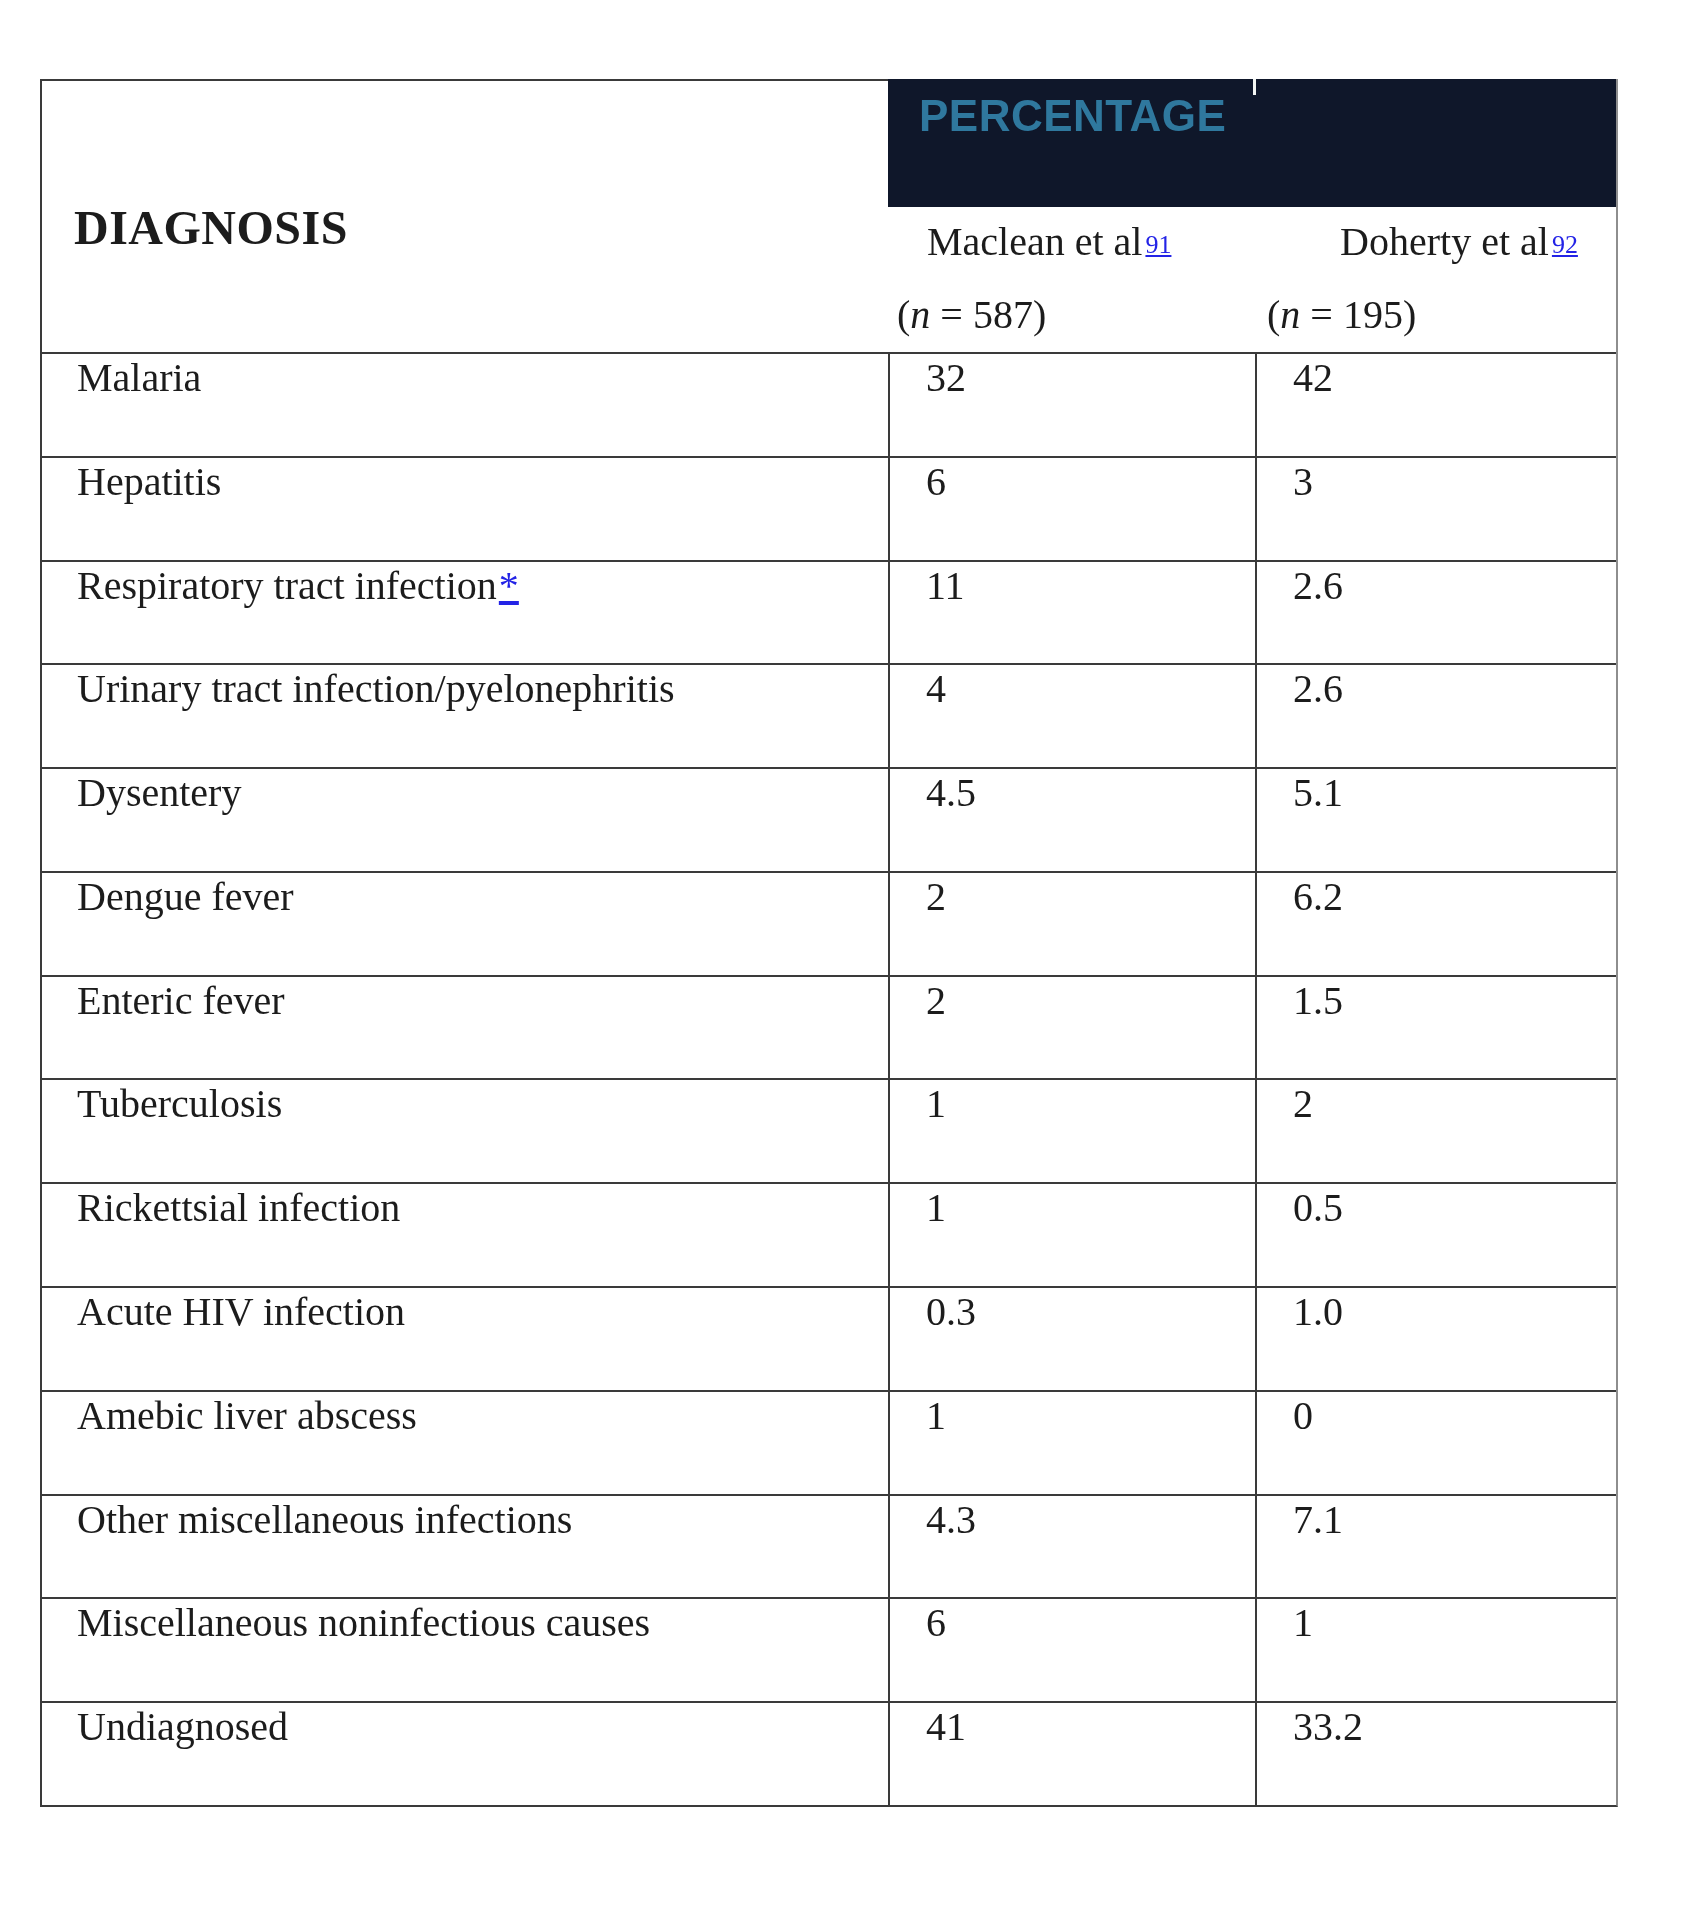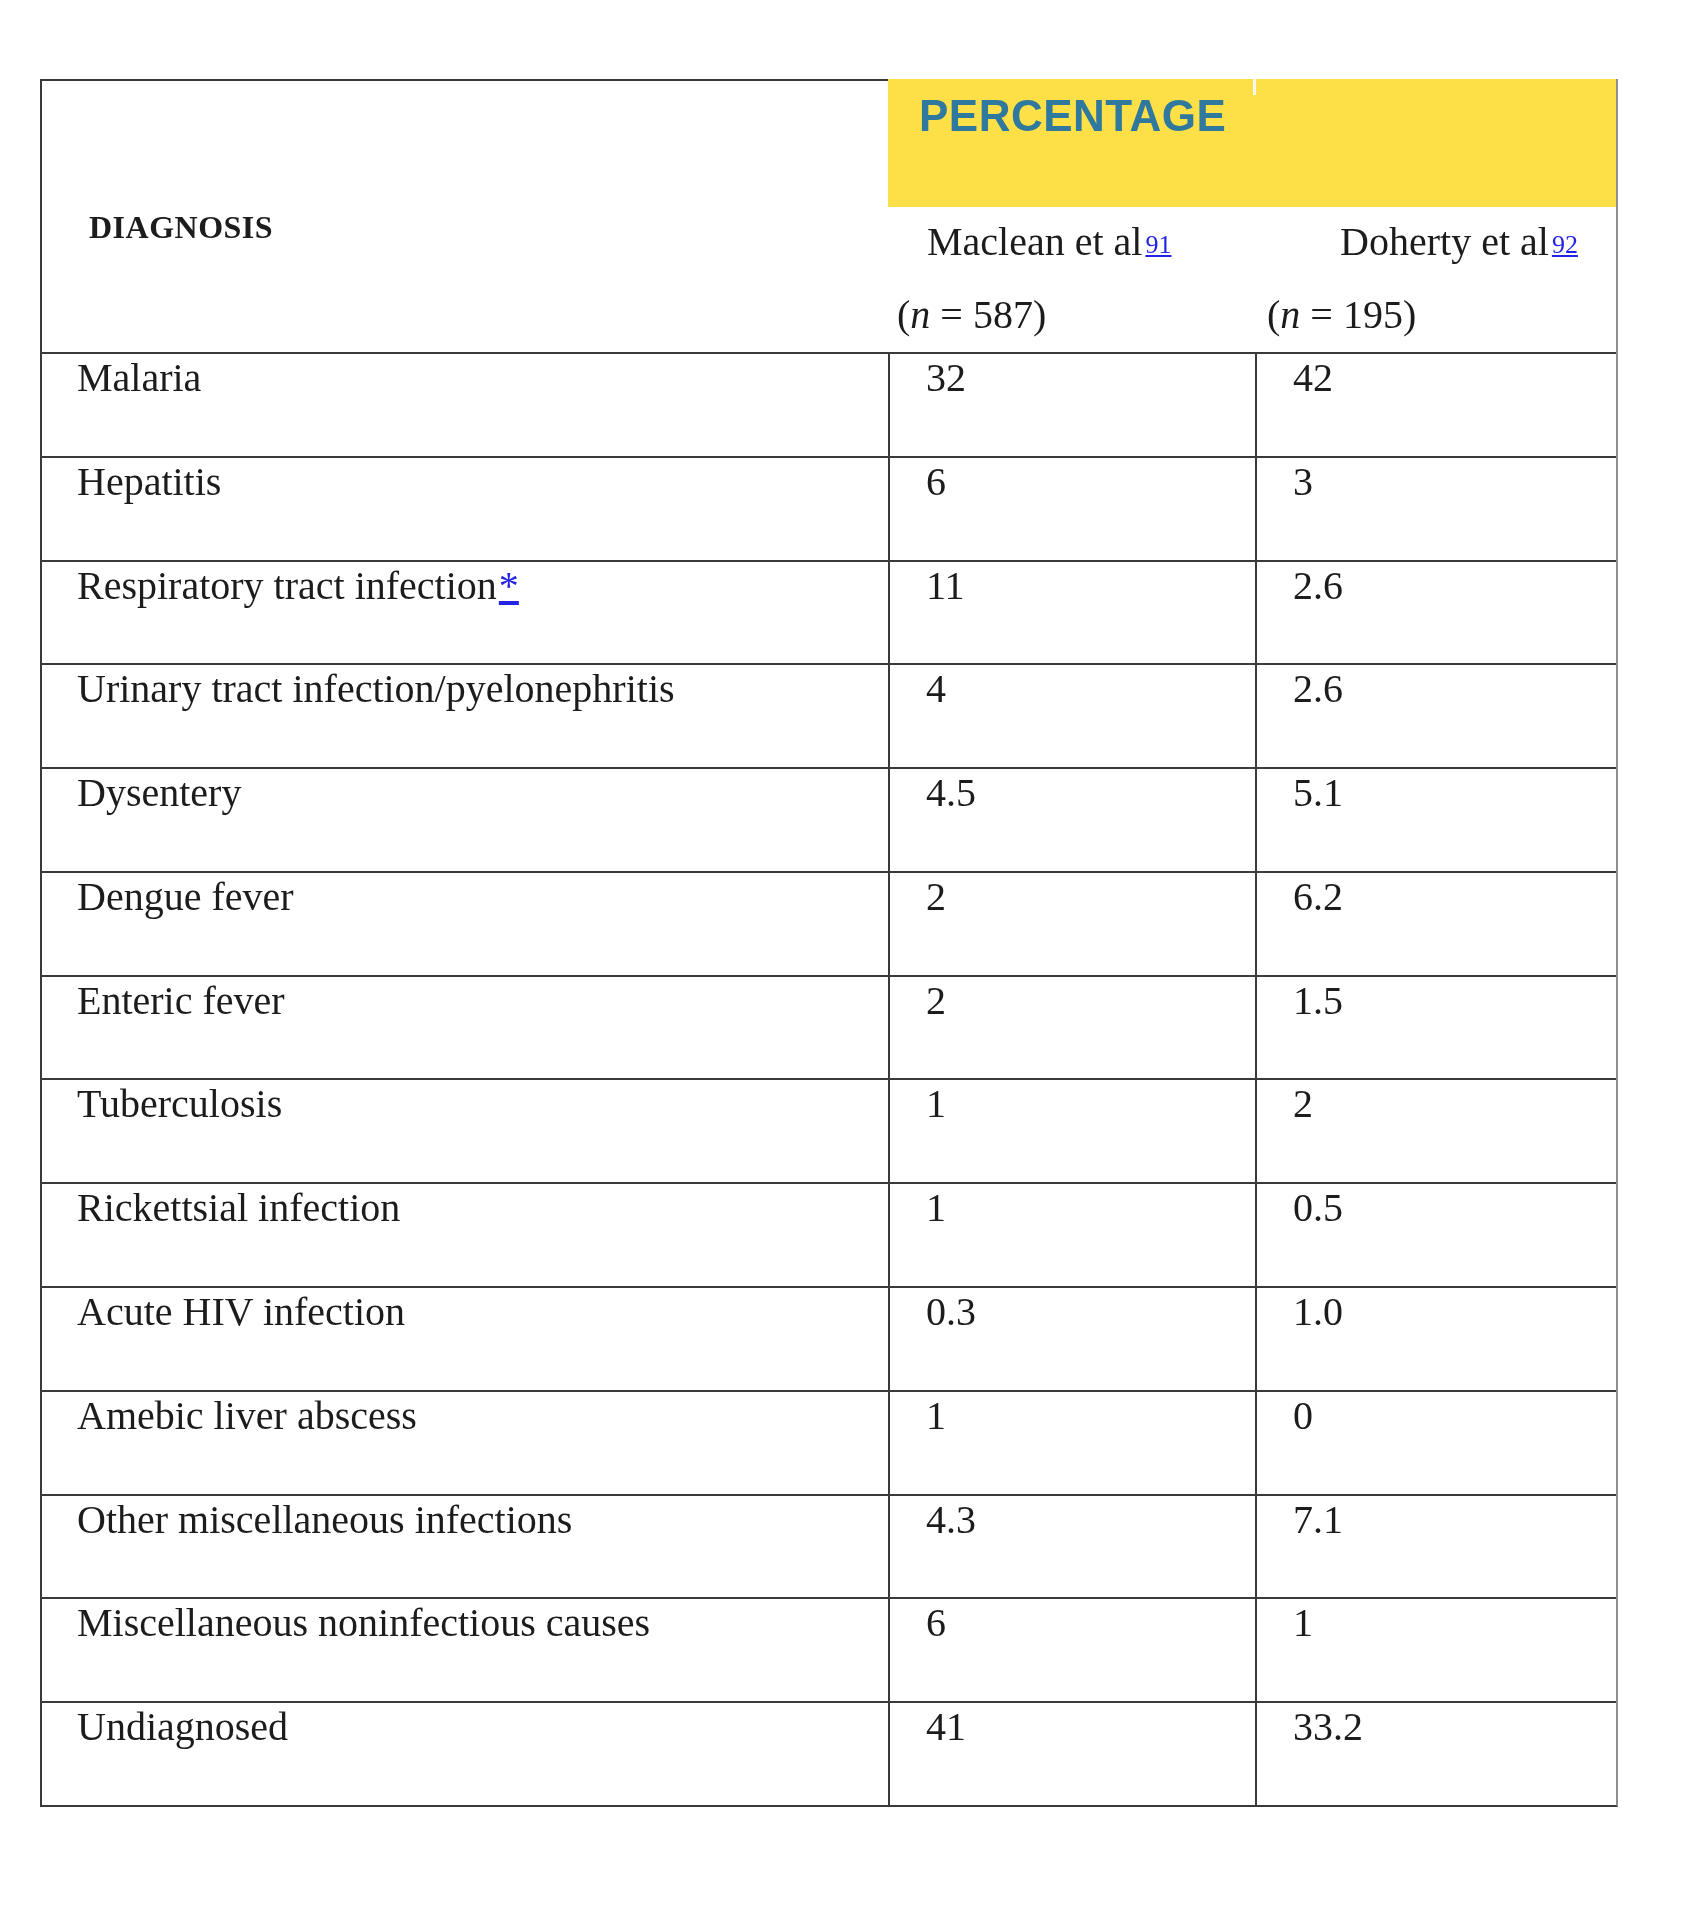--- a/index.html
+++ b/index.html
@@ -8,24 +8,24 @@
        -webkit-font-smoothing:antialiased;}
   .table{position:absolute;left:40px;top:79px;width:1578px;height:1728px;
          box-sizing:border-box;
          border-left:2px solid #3a3a3a;
          border-right:2px solid #8e8e8e;
          border-bottom:2px solid #3a3a3a;}
   
   .thead{position:relative;height:273px;}
   .cell-diagnosis{position:absolute;left:0;top:0;width:846px;height:294px;
                   box-sizing:border-box;border-top:2px solid #3a3a3a;
-                  display:flex;align-items:center;padding-left:47px;
-                  font-weight:bold;font-size:32px;letter-spacing:.5px;}
+                  display:flex;align-items:center;padding-left:32px;
+                  font-weight:bold;font-size:48px;letter-spacing:.5px;}
   .percentage-band{position:absolute;left:846px;right:0;top:0;height:128px;
-                   background:#fde047;box-sizing:border-box;
+                   background:#0f172a;box-sizing:border-box;
                    padding:12px 0 0 31px;}
   .percentage-band .pct-text{font-family:"Liberation Sans",sans-serif;
                    font-weight:bold;font-size:44px;color:#2f789e;
                    letter-spacing:.5px;}
   .band-notch{position:absolute;left:365px;top:0;width:3px;height:16px;
               background:#f3f6f3;}
   .studies{position:absolute;left:846px;right:0;top:128px;height:128px;
            display:flex;font-size:40px;line-height:68px;}
   .study{box-sizing:border-box;padding-top:1px;}
   .study-0{width:367px;}

